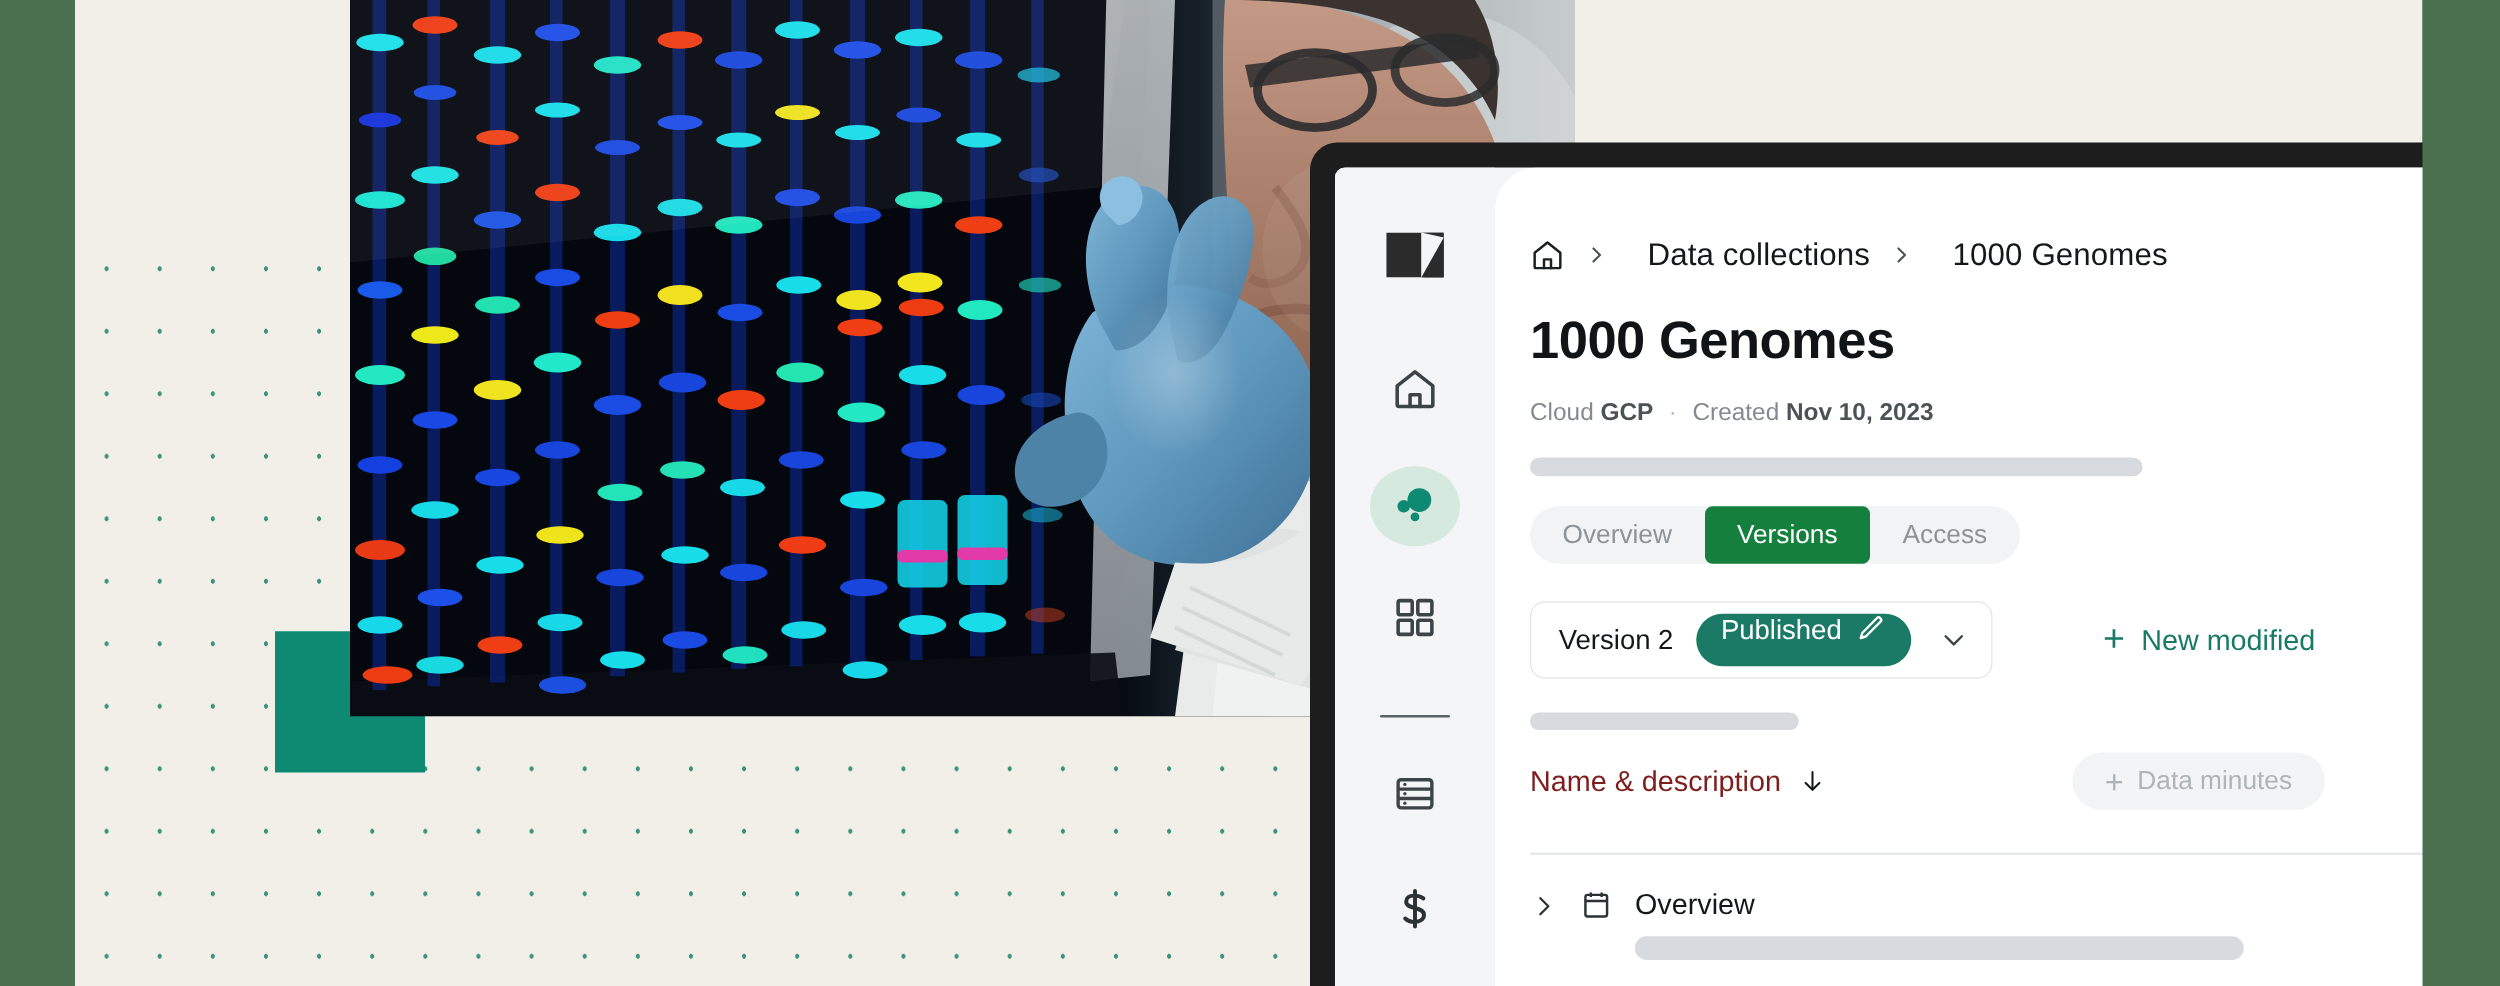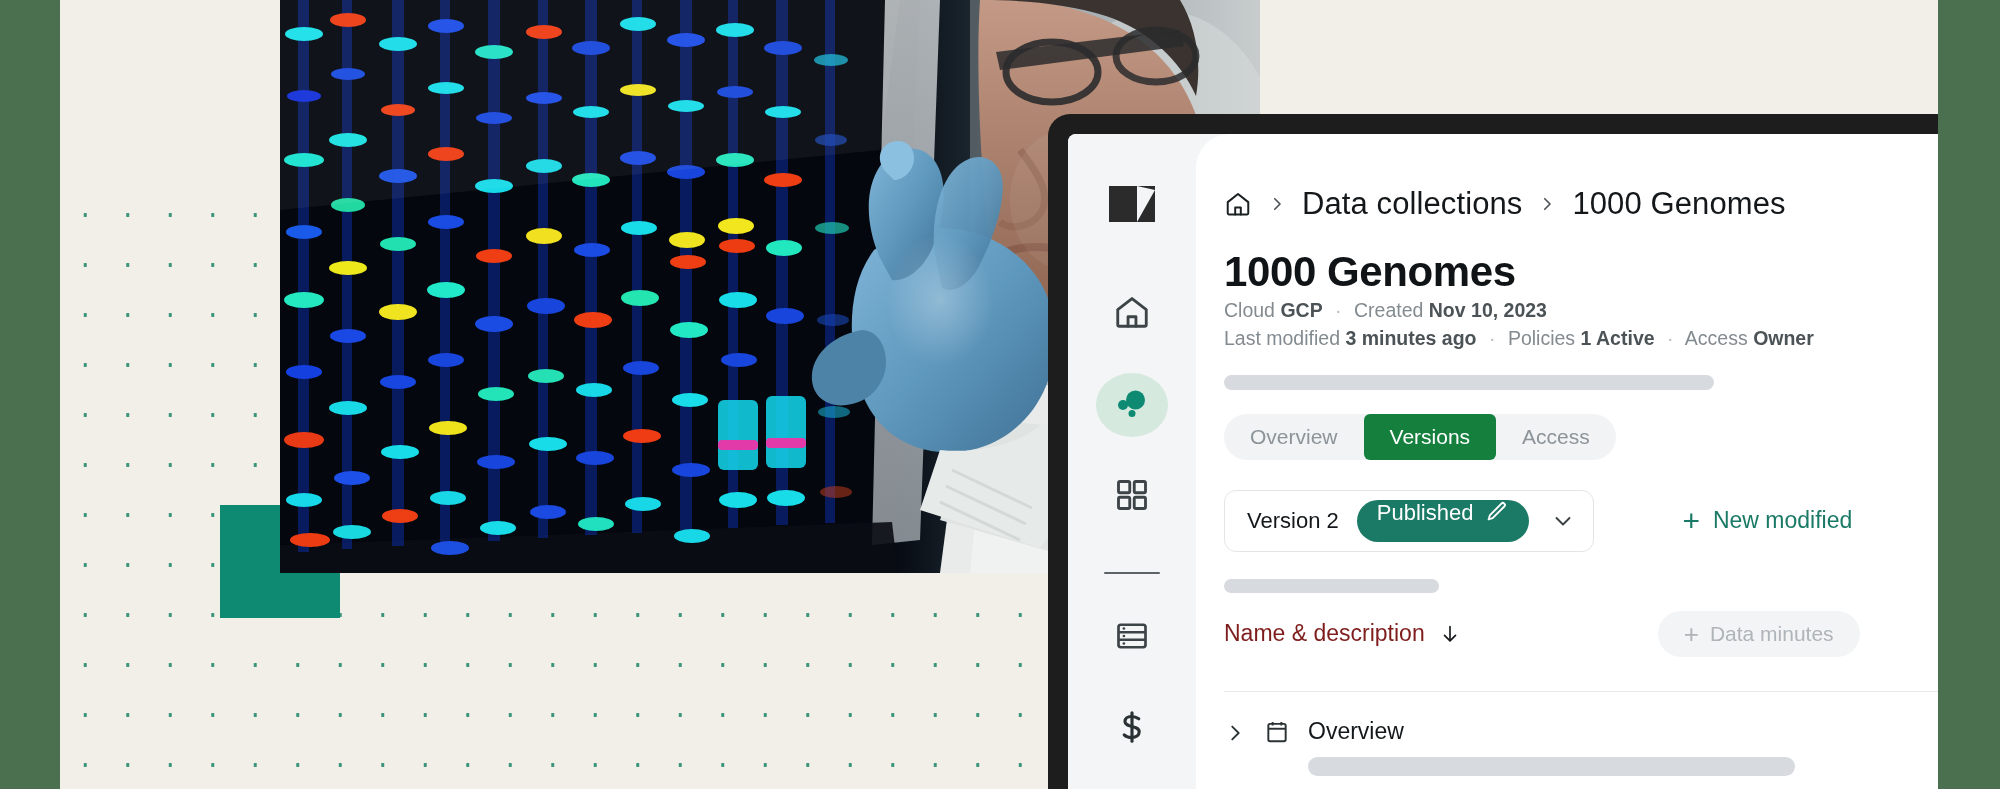--- a/index.html
+++ b/index.html
@@ -70,26 +70,26 @@
   
   .content {
     flex:1; background:#ffffff;
     border-top-left-radius:34px;
     padding:52px 0 0 28px;
     position:relative;
     overflow:hidden;
   }
 
   .breadcrumb { display:flex; align-items:center; gap:16px; height:36px; }
-  .breadcrumb .crumb { font-size:31px; color:#15181a; letter-spacing:.1px; }
+  .breadcrumb .crumb { font-size:25px; color:#15181a; letter-spacing:.1px;margin-left:16px; }
   .chev { color:#4b5255; display:flex; align-items:center; }
 
   .page-title { font-size:42px; font-weight:700; color:#111416; margin-top:26px; letter-spacing:-.4px; }
 
-  .meta { font-size:19.5px; line-height:1.45; color:#838b90; }
+  .meta { margin-top:20px; font-size:19.5px; line-height:1.45; color:#838b90; }
   .meta b { color:#4c5357; font-weight:700; }
   .meta .sep { padding:0 7px; color:#b6bcc0; }
 
   .skel { background:#d7dbdf; border-radius:999px; }
   .skel-1 { width:490px; height:15px; margin-top:22px; }
   .skel-2 { width:215px; height:14px; margin-top:27px; }
   .skel-3 { width:487px; height:19px; margin-top:12px; margin-left:78px; }
 
   .tabs {
     margin-top:24px; display:inline-flex; align-items:center;
@@ -461,30 +461,20 @@
         <h1 class="page-title">1000 Genomes</h1>
 
         <div class="meta">
           <div>
             <span>Cloud</span>
             <b>GCP</b>
             <span class="sep">·</span>
             <span>Created</span>
             <b>Nov 10, 2023</b>
           </div>
-          <div>
-            <span>Last modified</span>
-            <b>3 minutes ago</b>
-            <span class="sep">·</span>
-            <span>Policies</span>
-            <b>1 Active</b>
-            <span class="sep">·</span>
-            <span>Access</span>
-            <b>Owner</b>
-          </div>
         </div>
 
         <div class="skel skel-1"></div>
 
         <div class="tabs">
           <div class="tab">Overview</div>
           <div class="tab selected">Versions</div>
           <div class="tab">Access</div>
         </div>
 

